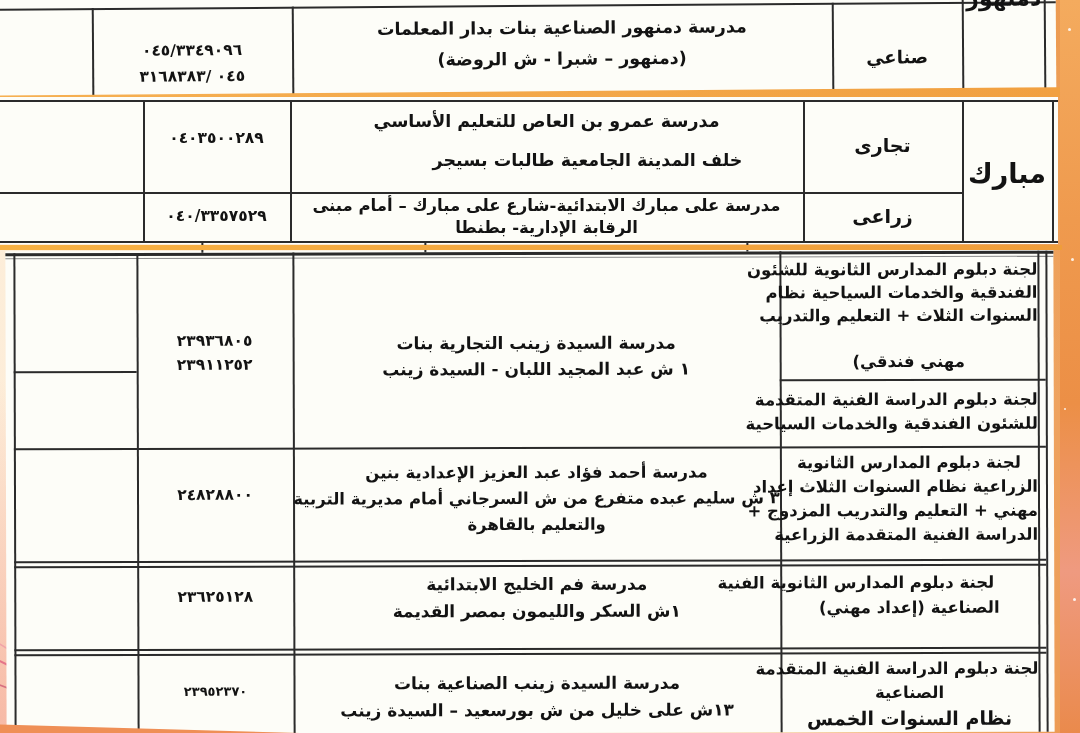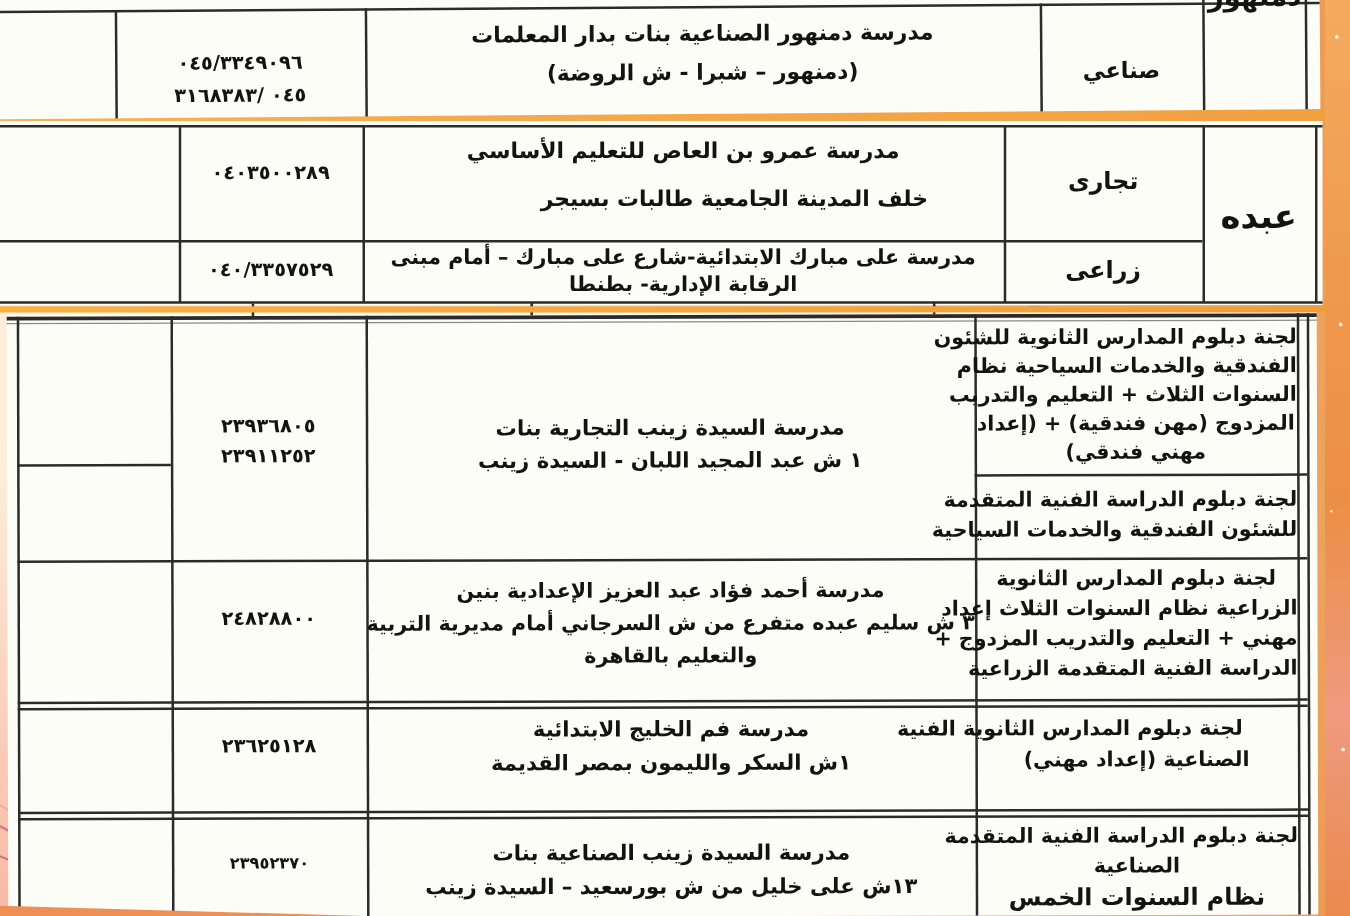--- a/index.html
+++ b/index.html
@@ -72,21 +72,21 @@
   <div class="block" style="left:-4px;top:96px;width:1062px;height:148px;">
     <div class="hl" style="left:0;top:4px;width:1062px;"></div>
     <div class="hl" style="left:0;top:145px;width:1062px;"></div>
     <div class="hl" style="left:0;top:96px;width:966px;"></div>
     <div class="vl" style="left:147px;top:4px;height:142px;"></div>
     <div class="vl" style="left:294px;top:4px;height:142px;"></div>
     <div class="vl" style="left:807px;top:4px;height:142px;"></div>
     <div class="vl" style="left:966px;top:4px;height:142px;"></div>
     <div class="vl" style="left:1056px;top:4px;height:142px;"></div>
 
-    <div class="txt" style="left:966px;top:62px;width:90px;font-size:27px;">عبده</div>
+    <div class="txt" style="left:966px;top:62px;width:90px;font-size:27px;">مبارك</div>
 
     <div class="txt" style="left:807px;top:39px;width:159px;font-size:19px;">تجارى</div>
     <div class="txt" style="left:294px;top:15px;width:513px;font-size:17.5px;">مدرسة عمرو بن العاص للتعليم الأساسي</div>
     <div class="txt" style="left:294px;top:54px;width:595px;font-size:17.5px;">خلف المدينة الجامعية طالبات بسيجر</div>
     <div class="txt phone" style="left:147px;top:34px;width:147px;font-size:15.5px;">٠٤٠٣٥٠٠٢٨٩</div>
 
     <div class="txt" style="left:807px;top:110px;width:159px;font-size:19px;">زراعى</div>
     <div class="txt" style="left:294px;top:101px;width:513px;font-size:16.5px;">مدرسة على مبارك الابتدائية-شارع على مبارك – أمام مبنى</div>
     <div class="txt" style="left:294px;top:123px;width:513px;font-size:16.5px;">الرقابة الإدارية- بطنطا</div>
     <div class="txt phone" style="left:147px;top:112px;width:147px;font-size:15.5px;">٠٤٠/٣٣٥٧٥٢٩</div>
@@ -115,21 +115,20 @@
     <div class="hl" style="left:774px;top:130px;width:266px;"></div>
     <div class="hl" style="left:8px;top:197px;width:1032px;"></div>
     <div class="hl" style="left:8px;top:310px;width:1032px;"></div>
     <div class="hl" style="left:8px;top:315px;width:1032px;"></div>
     <div class="hl" style="left:8px;top:398px;width:1032px;"></div>
     <div class="hl" style="left:8px;top:403px;width:1032px;"></div>
 
     <div class="txt" style="left:774px;top:12px;width:258px;font-size:16.5px;">لجنة دبلوم المدارس الثانوية للشئون</div>
     <div class="txt" style="left:774px;top:58px;width:258px;font-size:16.5px;">السنوات الثلاث + التعليم والتدريب</div>
     <div class="txt" style="left:774px;top:35px;width:258px;font-size:16.5px;">الفندقية والخدمات السياحية نظام</div>
-    <div class="txt" style="left:774px;top:81px;width:258px;font-size:16.5px;">المزدوج (مهن فندقية) + (إعداد</div>
     <div class="txt" style="left:774px;top:104px;width:258px;font-size:16.5px;">مهني فندقي)</div>
 
     <div class="txt" style="left:287px;top:84px;width:487px;font-size:17px;">مدرسة السيدة زينب التجارية بنات</div>
     <div class="txt" style="left:287px;top:110px;width:487px;font-size:17px;">١ ش عبد المجيد اللبان - السيدة زينب</div>
     <div class="txt phone" style="left:131px;top:82px;width:156px;font-size:15.5px;">٢٣٩٣٦٨٠٥</div>
     <div class="txt phone" style="left:131px;top:106px;width:156px;font-size:15.5px;">٢٣٩١١٢٥٢</div>
 
     <div class="txt" style="left:774px;top:142px;width:258px;font-size:16.5px;">لجنة دبلوم الدراسة الفنية المتقدمة</div>
     <div class="txt" style="left:774px;top:166px;width:258px;font-size:16.5px;">للشئون الفندقية والخدمات السياحية</div>
 

